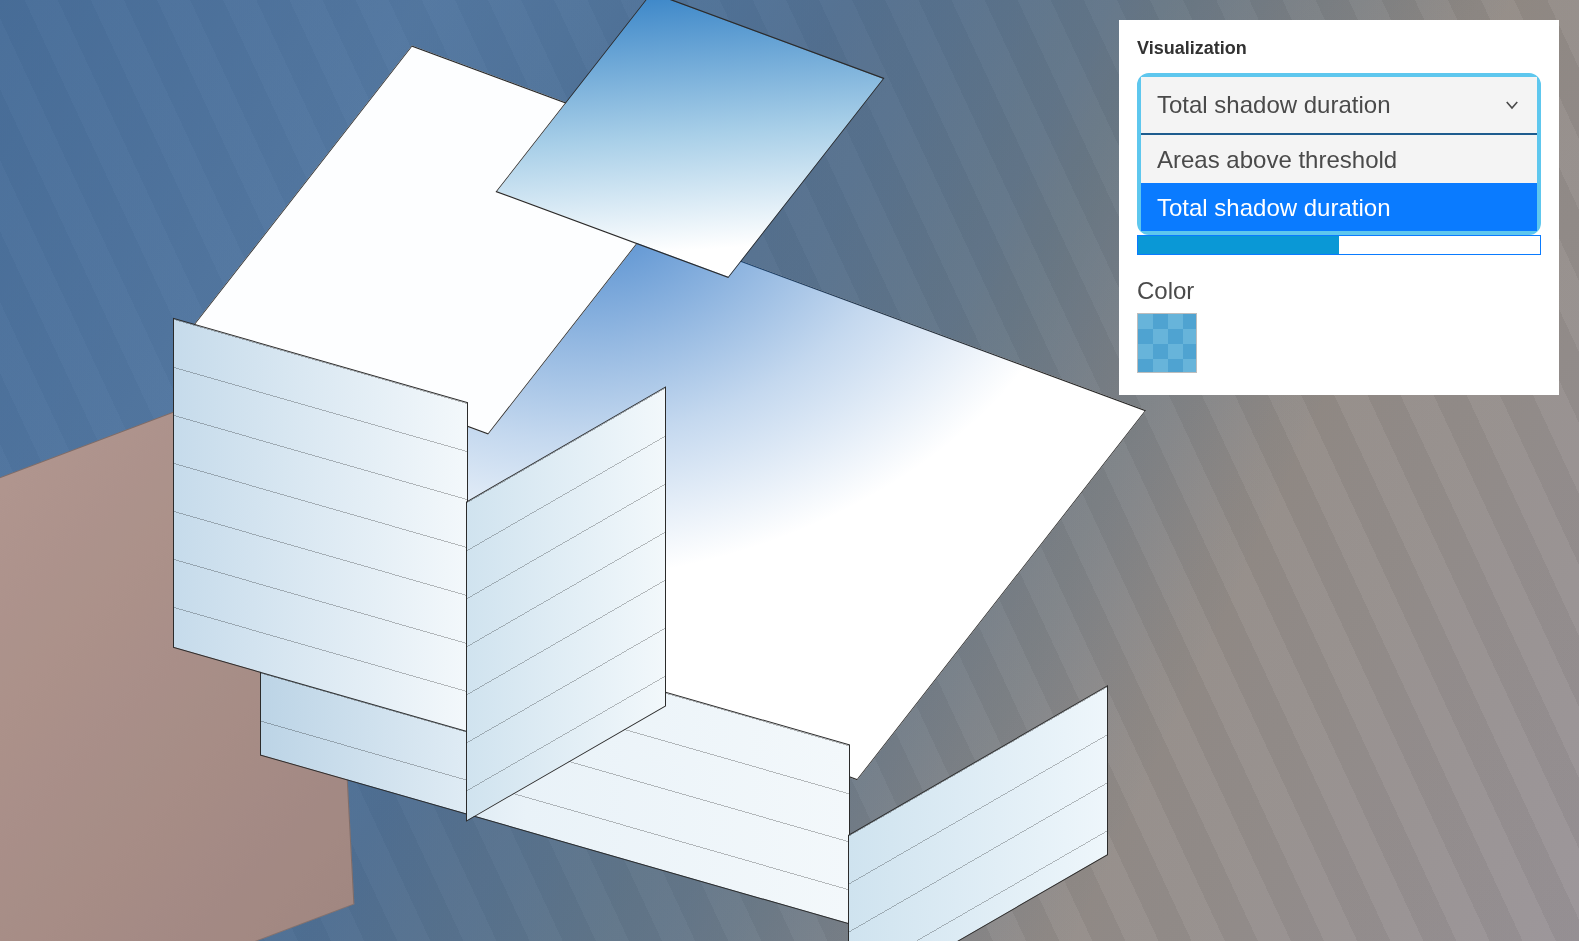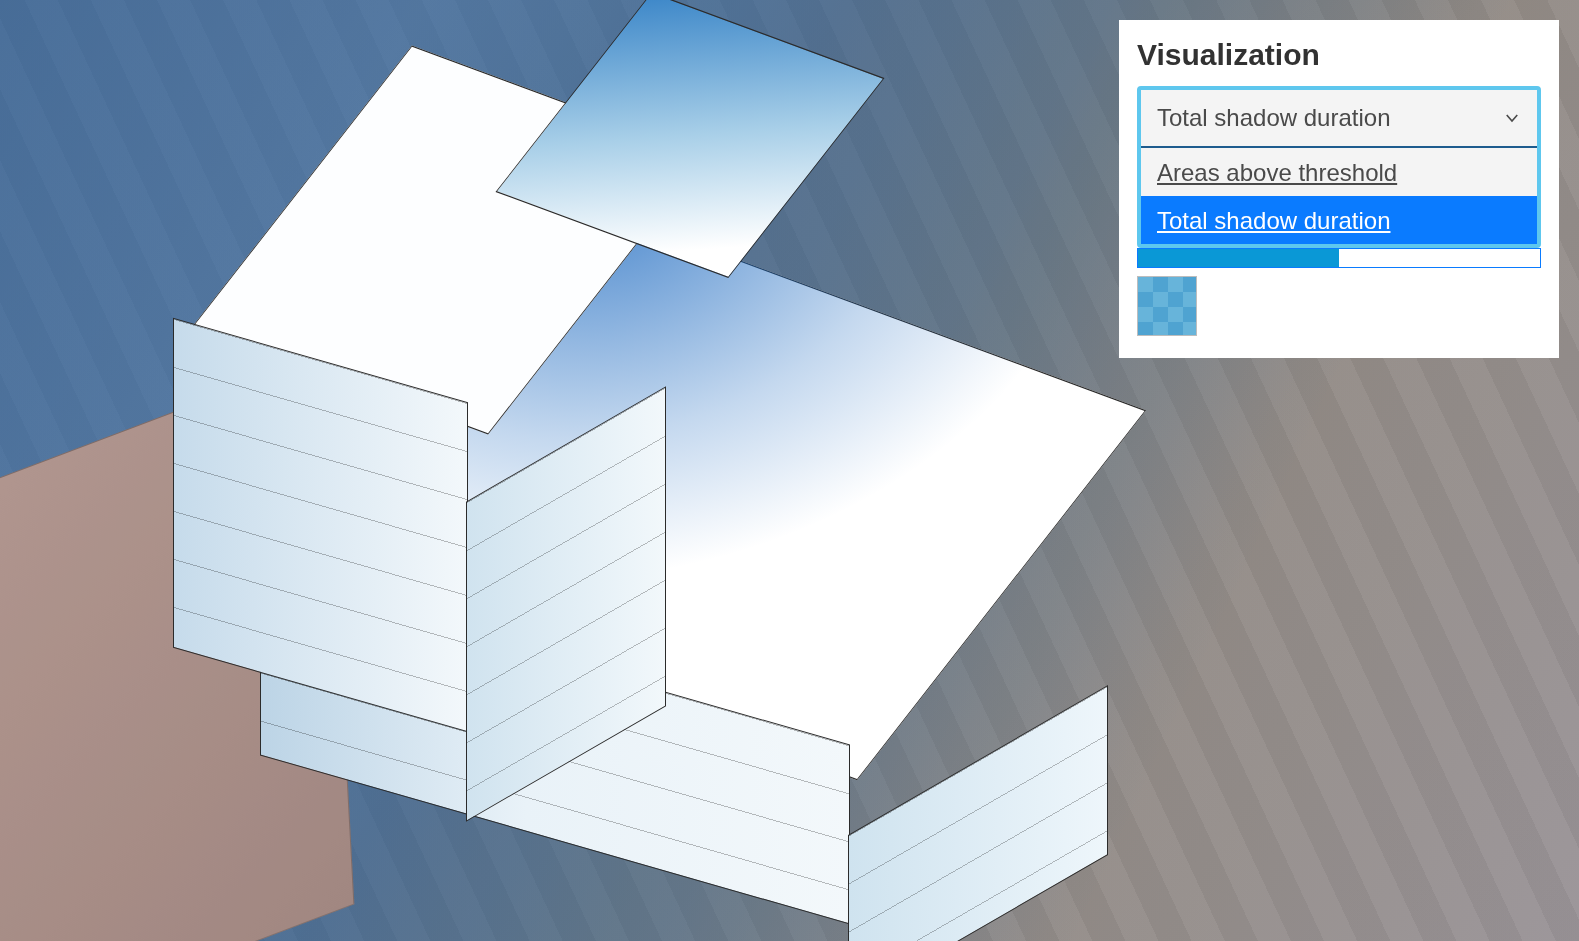--- a/index.html
+++ b/index.html
@@ -50,45 +50,44 @@
     
     .panel {
       position:absolute; top:20px; right:20px;
       width:440px;
       background:#ffffff;
       padding:18px 18px 22px 18px;
       font-size:24px;
       color:#4a4a4a;
       box-shadow:none;
     }
-    .panel h3 { font-weight:600; font-size:30px; color:#323232; margin-bottom:14px; }
+    .panel h3 { font-weight:600; font-size:18px; color:#323232; margin-bottom:14px; }
 
     .combo {
       position:relative;
       border:4px solid #5ec7ee;
-      border-radius:4px;
+      border-radius:12px;
       background:#a16207;
     }
     .combo-header {
       display:flex; align-items:center; justify-content:space-between;
       padding:14px 16px;
       background:#f4f4f4;
       border-bottom:2px solid #1e5c8e;
       cursor:pointer;
     }
     .combo-header span { color:#4a4a4a; }
     .combo-header .chev { width:18px; height:18px; color:#4a4a4a; }
 
     .combo-list { background:#f4f4f4; }
     .combo-item {
       padding:10px 16px 8px 16px;
       color:#4a4a4a;
       cursor:pointer;
       line-height:1.25;
-      text-decoration:underline;
     }
     .combo-item.selected {
       background:#0a7bff;
       color:#ffffff;
     }
 
     .slider-peek {
       margin-top:0;
       height:20px;
       position:relative;
@@ -154,14 +153,15 @@
     <div class="combo-list">
       <div class="combo-item">Areas above threshold</div>
       <div class="combo-item selected">Total shadow duration</div>
     </div>
   </div>
 
   <div class="slider-peek">
     <div class="fill" style="width:50%;"></div>
   </div>
 
+  <div class="color-label">Color</div>
   <div class="swatch"></div>
 </div>
 
 </body></html>

